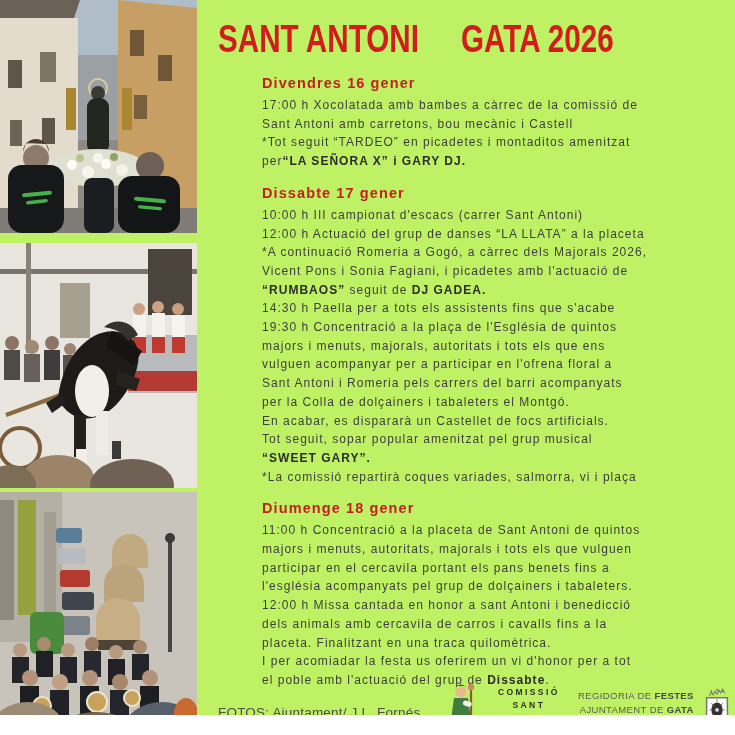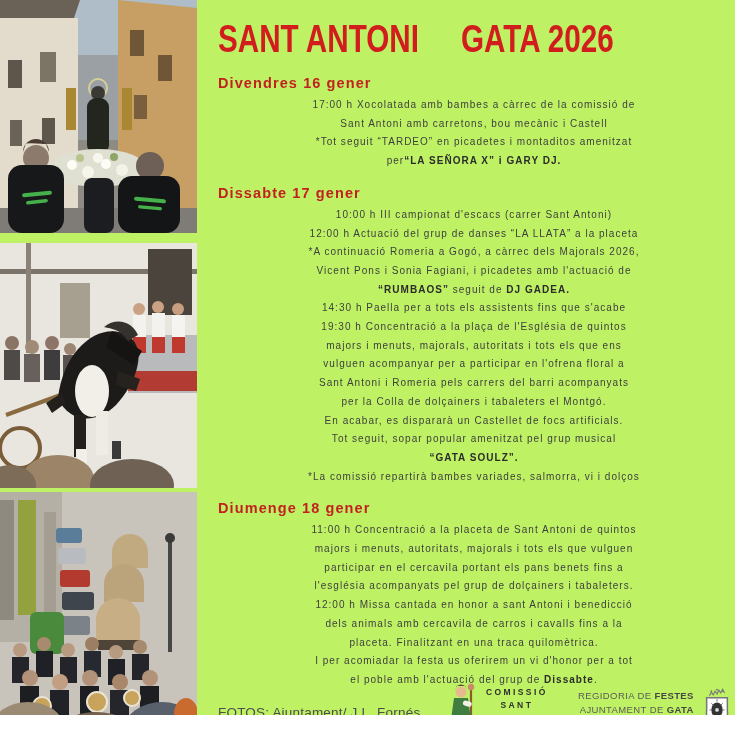--- a/index.html
+++ b/index.html
@@ -21,32 +21,32 @@
   .photo-1{top:0;height:233px;}
   .photo-2{top:243px;height:245px;}
   .photo-3{top:492px;height:243px;}
 
   
   .content{position:absolute;left:218px;top:20px;width:512px;}
   .title{display:flex;gap:54px;font-weight:bold;font-size:38px;
          color:var(--title-red);letter-spacing:0px;line-height:1;
          transform:scaleX(0.78);transform-origin:left top;white-space:nowrap;
          margin-bottom:17px;}
-  .section{margin-bottom:14px;}
+  .section{margin-bottom:14px;margin-left:44px;}
   .section h3{color:var(--heading-red);font-size:14.5px;font-weight:bold;
               letter-spacing:1.1px;margin-bottom:5px;}
-  .line{display:block;white-space:nowrap;font-size:10px;letter-spacing:1.02px;
-        line-height:18.7px;color:var(--body-text);text-align:center;}
+  .line{display:block;white-space:nowrap;font-size:12px;letter-spacing:1.02px;
+        line-height:18.7px;color:var(--body-text);}
   .line b{font-weight:700;color:#2c2c2c;}
 
   
   .photo-credit{position:absolute;left:218px;top:705px;font-size:13.5px;
                 color:var(--credit-grey);letter-spacing:0.2px;}
   .comissio-logo{position:absolute;left:441px;top:681px;display:flex;
-                 align-items:center;gap:5px;}
+                 align-items:center;gap:17px;}
   .comissio-figure svg{display:block;width:40px;height:50px;}
   .comissio-text{text-align:center;font-size:8.5px;font-weight:bold;
                  letter-spacing:2.4px;line-height:1.55;color:var(--logo-text);}
   .regidoria-logo{position:absolute;left:578px;top:686px;display:flex;
                   align-items:center;gap:7px;}
   .regidoria-text{text-align:right;font-size:9.5px;color:var(--regidoria-grey);
                   letter-spacing:0.4px;line-height:1.45;}
   .regidoria-text b{color:#474747;}
   .regidoria-line3{font-size:8px;}
   .crest svg{display:block;width:32px;height:46px;}
@@ -224,22 +224,22 @@
           <span class="line"><span>Vicent Pons i Sonia Fagiani,  i picadetes amb l'actuació de</span></span>
           <span class="line"><b>“RUMBAOS”</b><span> seguit de </span><b>DJ GADEA.</b></span>
           <span class="line"><span>14:30 h Paella per a tots els assistents fins que s'acabe</span></span>
           <span class="line"><span>19:30 h Concentració a la plaça de l'Església de quintos</span></span>
           <span class="line"><span>majors i menuts, majorals, autoritats i tots els que ens</span></span>
           <span class="line"><span>vulguen acompanyar per a participar en l'ofrena floral a</span></span>
           <span class="line"><span>Sant Antoni i Romeria pels carrers del barri acompanyats</span></span>
           <span class="line"><span>per la Colla de dolçainers i tabaleters el Montgó.</span></span>
           <span class="line"><span>En acabar, es dispararà un Castellet de focs artificials.</span></span>
           <span class="line"><span>Tot seguit, sopar popular amenitzat pel grup musical</span></span>
-          <span class="line"><b>“GATA SOULZ”.</b></span>
-          <span class="line"><span>*La comissió repartirà bambes variades, salmorra, vi i dolços</span></span>
+          <span class="line"><b>“SWEET GARY”.</b></span>
+          <span class="line"><span>*La comissió repartirà coques variades, salmorra, vi i plaça</span></span>
         </div>
         <div class="section">
           <h3>Diumenge 18 gener</h3>
           <span class="line"><span>11:00 h Concentració a la placeta de Sant Antoni de quintos</span></span>
           <span class="line"><span>majors i menuts, autoritats, majorals i tots els que vulguen</span></span>
           <span class="line"><span>participar en el cercavila portant els pans benets fins a</span></span>
           <span class="line"><span>l'església acompanyats pel grup de dolçainers i tabaleters.</span></span>
           <span class="line"><span>12:00 h Missa cantada en honor a sant Antoni i benedicció</span></span>
           <span class="line"><span>dels animals amb cercavila de carros i cavalls fins a la</span></span>
           <span class="line"><span>placeta. Finalitzant en una traca quilomètrica.</span></span>

